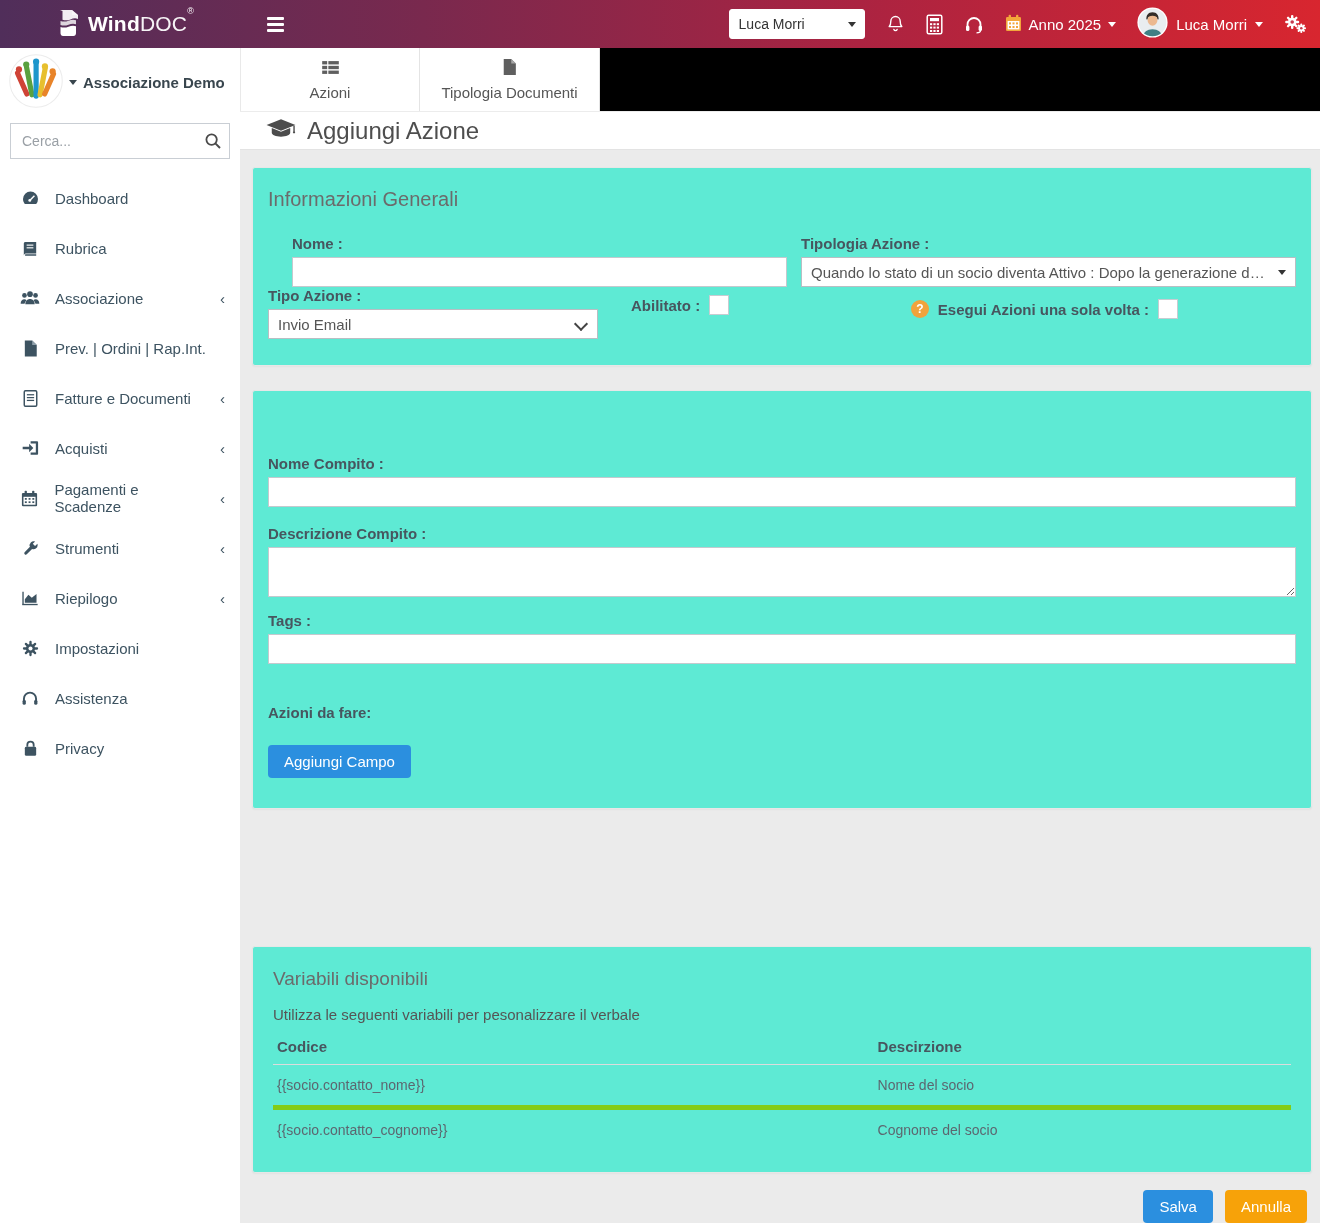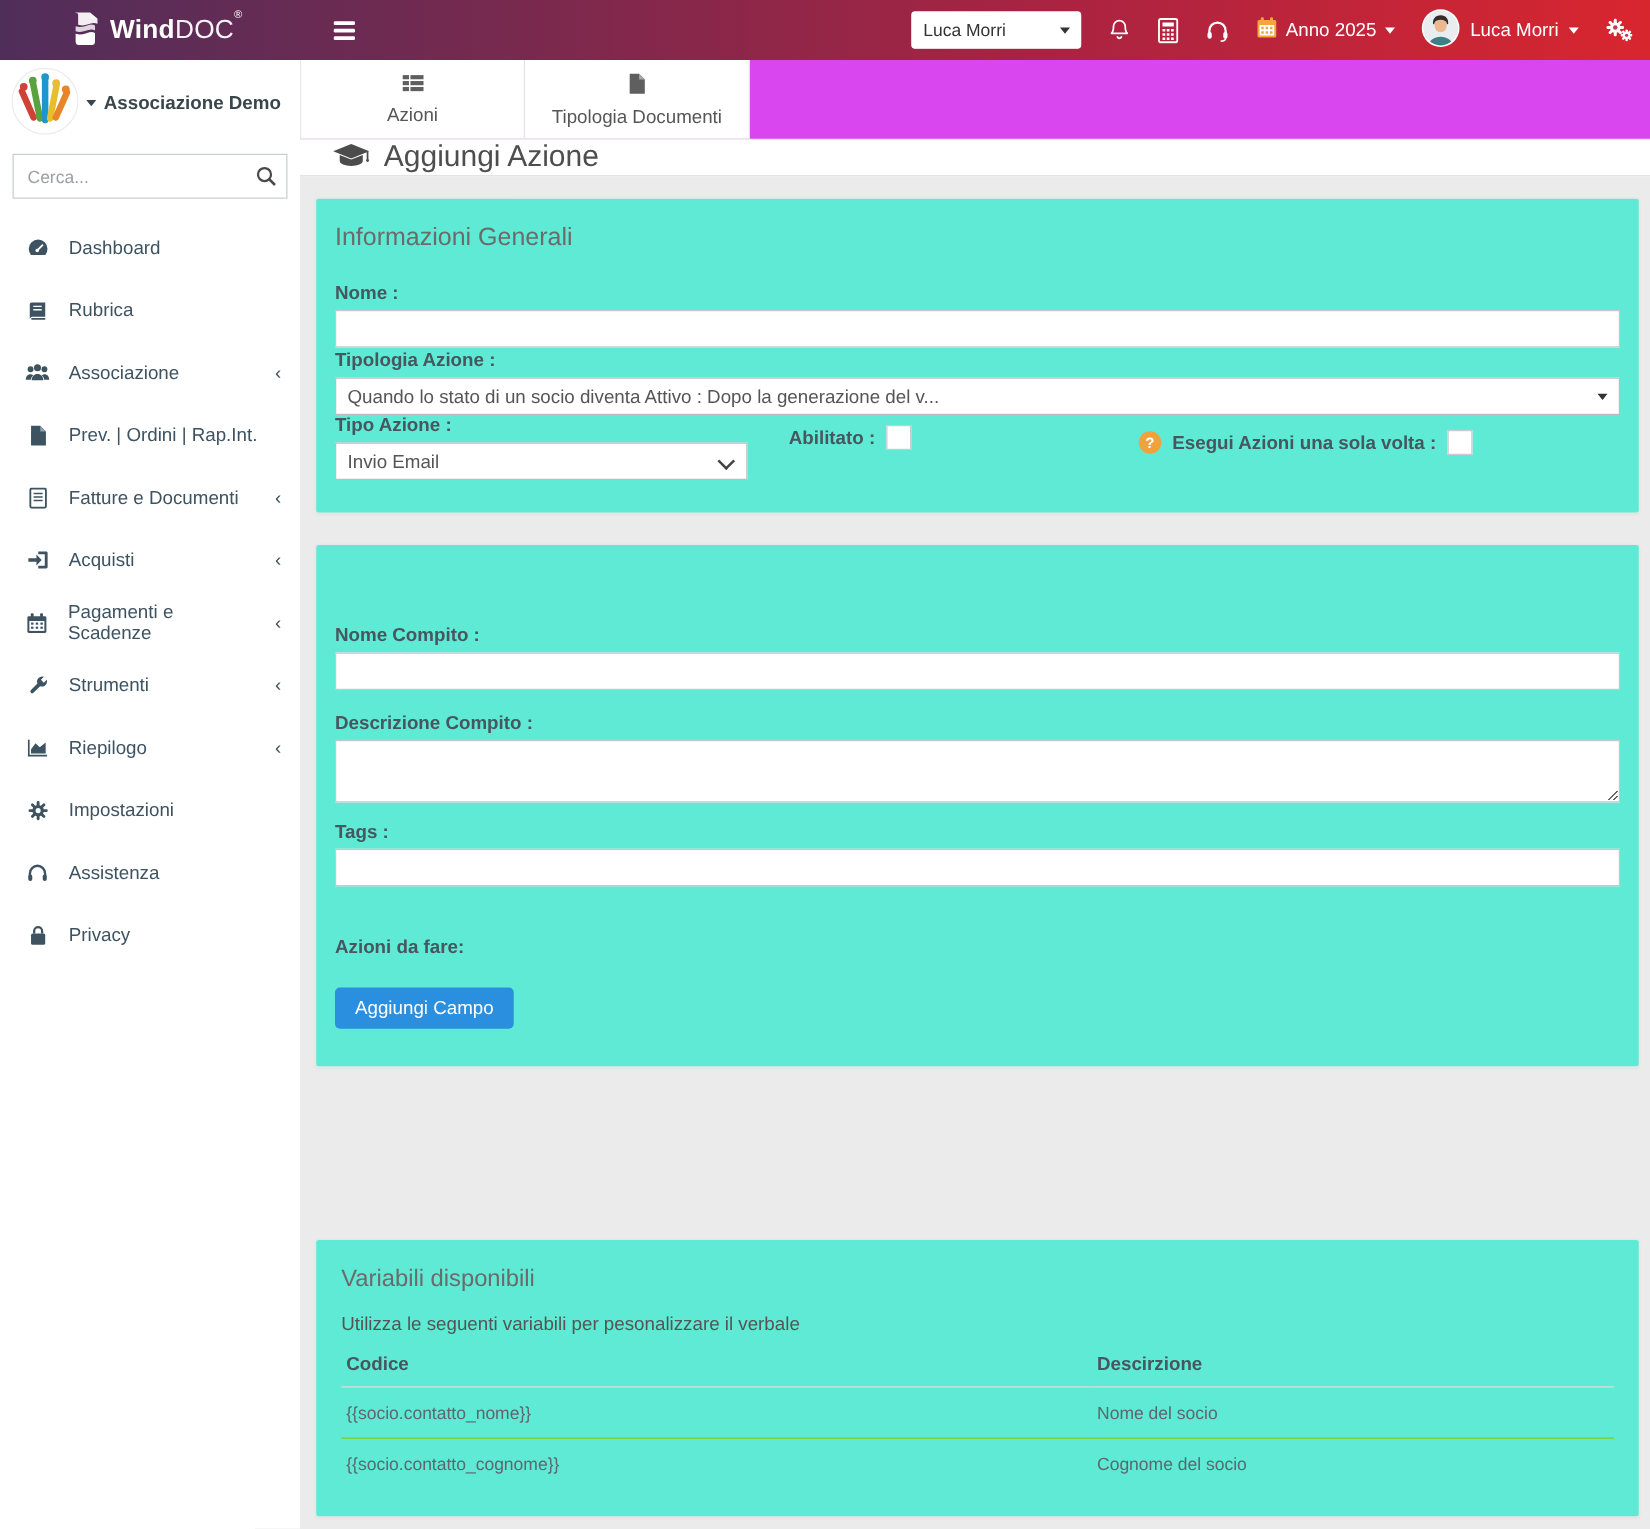--- a/index.html
+++ b/index.html
@@ -44,40 +44,40 @@
   .search-input::placeholder { color:#9aa0a6; }
   .search-btn { position:absolute; right:8px; top:9px; cursor:pointer; }
   .snav { list-style:none; }
   .snav-item { display:flex; align-items:center; gap:15px; padding:0 15px 0 20px; height:50px;
     color:#3d5361; font-size:15px; cursor:pointer; }
   .snav-item .ic { width:20px; display:flex; justify-content:center; }
   .snav-chev { margin-left:auto; font-size:15px; color:#3d5361; }
   .snav-chev::after { content:"‹"; }
 
   
-  .tabstrip { height:80px; background:#d946ef; display:flex; align-items:flex-start; border-bottom:1px solid #ececec; }
+  .tabstrip { height:80px; background:#000000; display:flex; align-items:flex-start; border-bottom:1px solid #ececec; }
   .tab { width:180px; height:63px; background:#fff; border-right:1px solid #e4e4e4;
     display:flex; flex-direction:column; align-items:center; justify-content:center; gap:5px;
     color:#565656; font-size:15px; cursor:pointer; }
   .tab:first-child { border-left:1px solid #e9e9e9; }
 
   
   .page-head { height:70px; background:#fff; border-bottom:1px solid #e3e3e3;
     display:flex; align-items:center; gap:11px; padding-left:26px; }
   .page-title { font-size:24px; color:#4e4e4e; font-weight:400; }
 
   
   .content { flex:1; }
   .panel { background:#5eead4; border:1px solid #e7e7e7; border-radius:3px; margin:0 8px 0 12px;
     box-shadow:0 1px 2px rgba(0,0,0,.04); }
   .panel1 { margin-top:17px; padding:16px 15px 26px 15px; }
   .panel2 { margin-top:24px; padding:64px 15px 30px 15px; }
   .panel3 { margin-top:137px; padding:17px 20px 22px 20px; }
   .panel-title { font-size:20px; font-weight:400; color:#6b6b6b; margin:4px 0 24px 0; }
-  .frow { display:grid; grid-template-columns:1fr; gap:2px; }
+  .frow { display:grid; grid-template-columns:1fr 1fr; gap:14px;margin-left:24px; }
   .flabel { display:block; font-size:15px; font-weight:bold; color:#47565f; margin-bottom:5px; }
   .tinput { width:100%; height:30px; border:1px solid #c4c9ce; background:#fff; padding:0 8px;
     font-size:14px; color:#444; font-family:inherit; }
   textarea.tinput { height:50px; padding-top:5px; resize:both; }
   .selwrap { position:relative; }
   .sel { width:100%; height:30px; border:1px solid #b9bec3; background:#fff; color:#555;
     font-size:15px; padding:0 28px 0 9px; appearance:none; font-family:inherit;
     white-space:nowrap; overflow:hidden; text-overflow:ellipsis; }
   .selwrap.tri::after { content:""; position:absolute; right:10px; top:13px;
     border:4px solid transparent; border-top:5px solid #333; pointer-events:none; }
@@ -97,21 +97,21 @@
   .azioni-label { margin-top:40px; margin-bottom:24px; }
   .btn { border:none; border-radius:4px; color:#fff; font-size:15px; font-family:inherit;
     padding:8px 16px; cursor:pointer; }
   .btn-blue { background:#2b8fdf; }
   .btn-orange { background:#f7a209; }
 
   
   .vars-sub { font-size:15px; color:#555; margin:16px 0 6px 0; }
   .vtable { width:100%; border-collapse:collapse; }
   .vtable th { text-align:left; font-size:15px; color:#47565f; padding:9px 4px; border-bottom:1px solid #dcdcdc; }
-  .vtable td { font-size:14px; color:#5c6770; padding:12px 4px; border-bottom:1px solid #84cc16; }
+  .vtable td { font-size:14px; color:#5c6770; padding:12px 4px; border-bottom:5px solid #84cc16; }
   .vtable tr:last-child td { border-bottom:none; }
   .col-codice { width:59%; }
 
   .footer-actions { text-align:right; padding:17px 13px 0 0; display:flex; justify-content:flex-end; gap:12px; }
 </style>
 </head>
 <body>
 
 <div class="navbar">
   <div class="brand">

